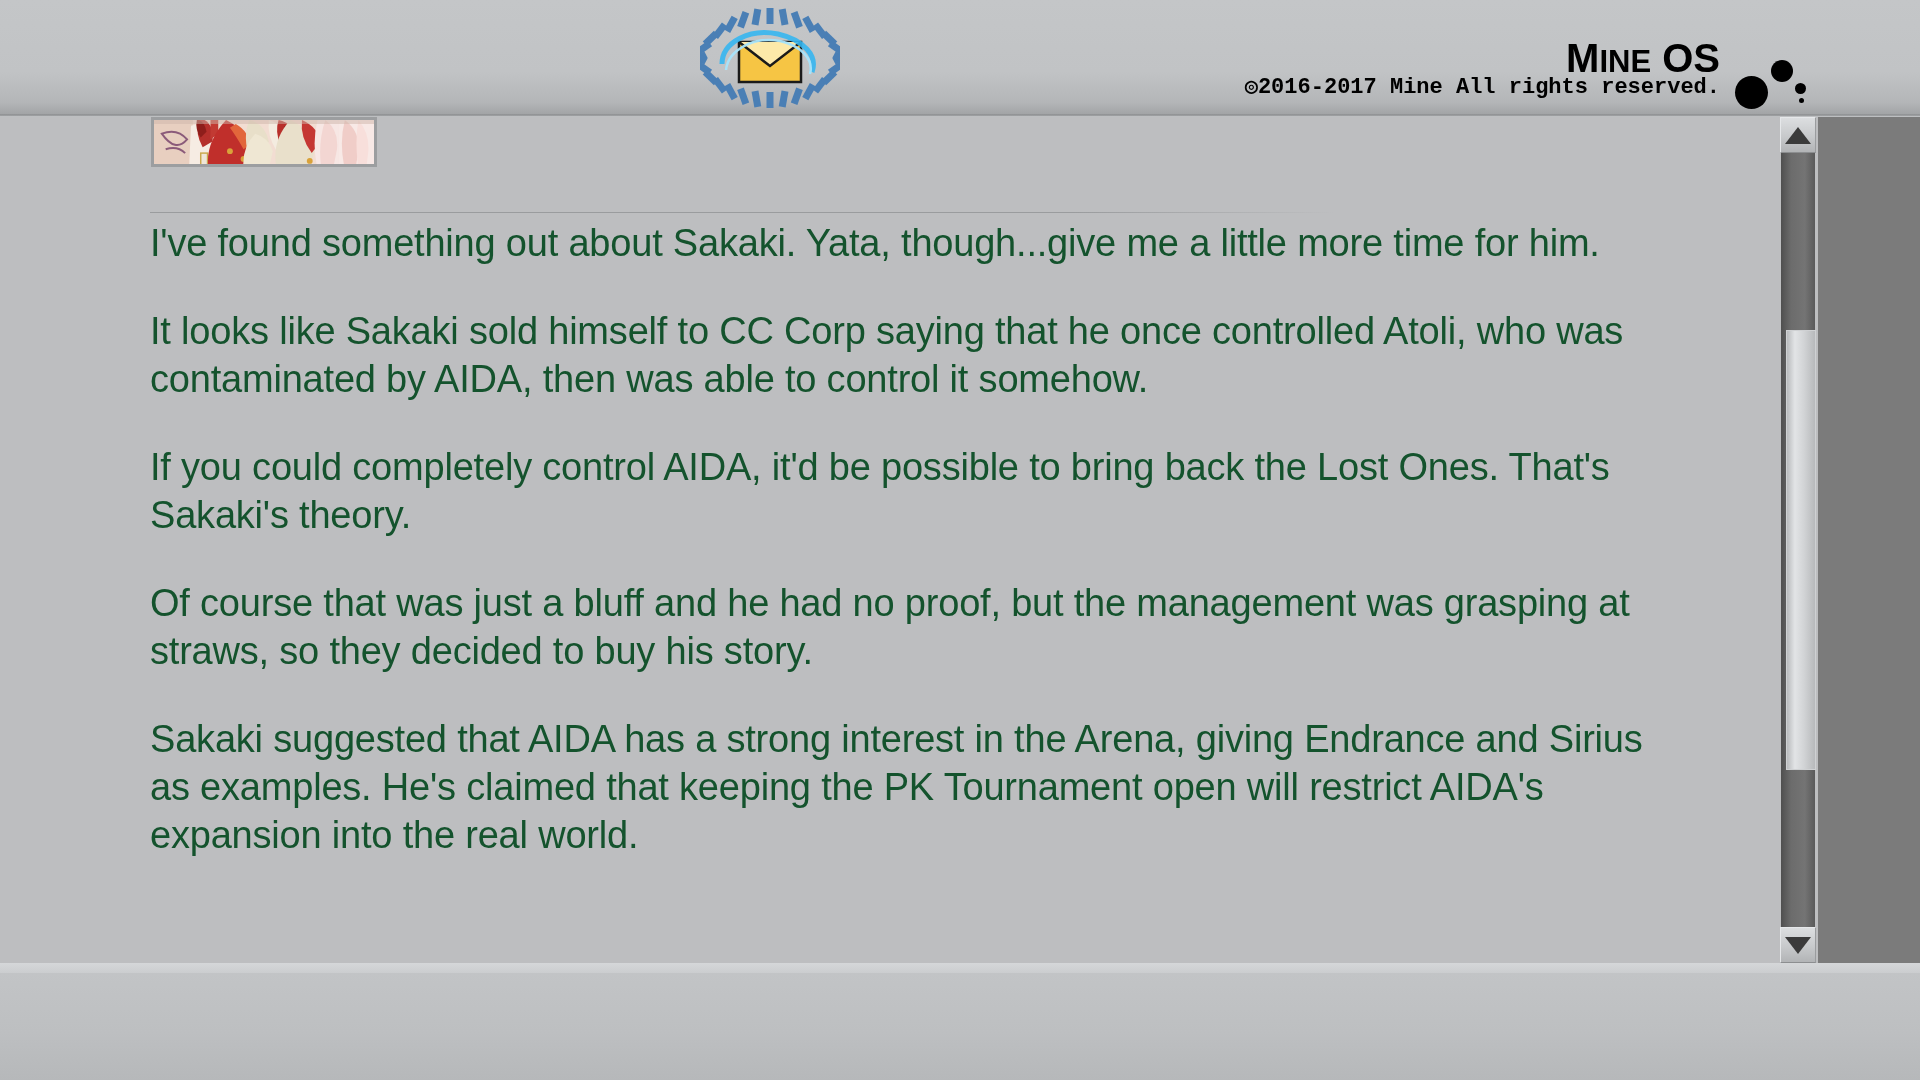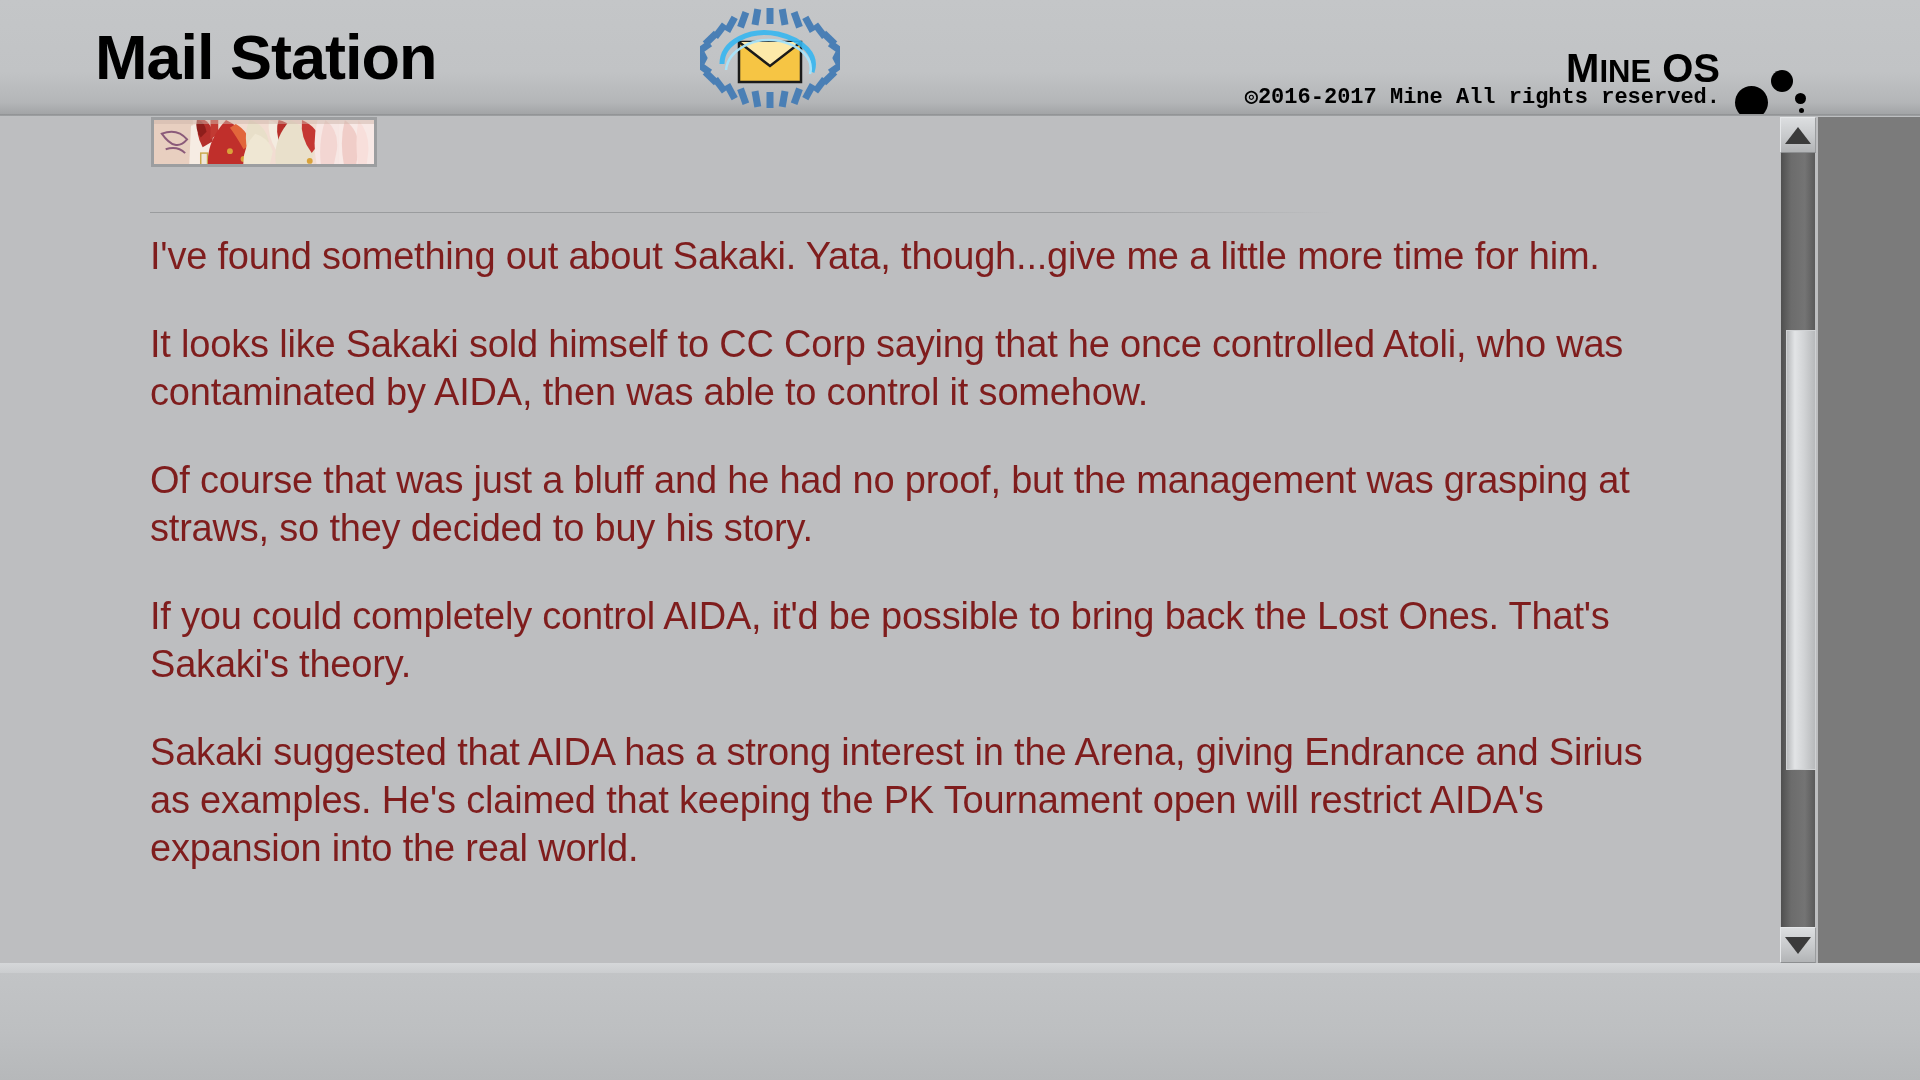--- a/index.html
+++ b/index.html
@@ -26,21 +26,21 @@
     font-size:63px; font-weight:bold; color:#000;
     letter-spacing:-1px; line-height:1;
     font-family:"Liberation Sans", sans-serif;
   }
 
   
   .logo-wrap { position:absolute; left:700px; top:4px; width:140px; height:108px; }
   .logo-wrap svg { display:block; }
 
   
-  .brand { position:absolute; right:0; top:22px; width:700px; height:90px; }
+  .brand { position:absolute; right:0; top:12px; width:700px; height:90px; }
   .brand-os {
     position:absolute; right:200px; top:26px;
     font-size:40px; font-weight:bold; color:#000; line-height:1;
     white-space:nowrap; letter-spacing:0px;
   }
   .brand-os .sc { font-size:31px; }
   .brand-copy {
     position:absolute; right:200px; top:65px;
     font-size:22px; font-weight:bold; color:#000; line-height:1;
     white-space:nowrap;
@@ -70,22 +70,22 @@
     overflow:hidden;
   }
   .thumb-art { position:absolute; inset:0; }
 
   .divider {
     position:absolute; left:150px; top:95px; width:1185px; height:1px;
     background:linear-gradient(90deg,#9a9c9e 0%,#9a9c9e 78%,rgba(154,156,158,0) 100%);
   }
 
   .mail-body {
-    position:absolute; left:150px; top:115px; width:1520px;
-    color:#7f1d1d;
+    position:absolute; left:150px; top:102px; width:1520px;
+    color:#14532d;
     font-size:38px;
     line-height:48px;
     font-family:"Liberation Sans Narrow","Liberation Sans", sans-serif;
     font-stretch:condensed;
     letter-spacing:-0.2px;
   }
   .mail-body p { margin:0 0 40px 0; }
   .mail-body p:last-child { margin-bottom:6px; }
 
   
@@ -125,21 +125,20 @@
     position:absolute; left:0; top:973px; width:1920px; height:107px;
     background:linear-gradient(180deg,#c2c4c6 0%,#bdbfc1 55%,#b6b8ba 100%);
   }
 </style>
 </head>
 <body>
 
 <div id="app">
 
   <div class="header">
-    <div class="app-title">Mail Station</div>
 
     <div class="logo-wrap">
       <svg width="140" height="108" viewBox="0 0 140 108">
         <g stroke="#4a7fb5" stroke-width="7" stroke-linecap="butt">
           <line x1="70" y1="4" x2="70" y2="20"></line>
           <line x1="57.8" y1="5.1" x2="55.0" y2="20.8"></line>
           <line x1="45.9" y1="8.2" x2="40.5" y2="23.2"></line>
           <line x1="34.7" y1="13.4" x2="27.1" y2="27.3"></line>
           <line x1="24.7" y1="20.5" x2="15.2" y2="33.0"></line>
           <line x1="16.3" y1="29.3" x2="5.2" y2="40.0"></line>
@@ -223,22 +222,22 @@
         <path d="M210 0 q12 14 10 34 l-2 16 h-8 q-4 -28 0 -50 Z" fill="#f8dfdb"></path>
         <path d="M0 0 H226 V4 H0 Z" fill="#cdb6aa" opacity="0.5"></path>
       </svg>
     </div>
 
     <div class="divider"></div>
 
     <div class="mail-body">
       <p>I've found something out about Sakaki. Yata, though...give me a little more time for him.</p>
       <p>It looks like Sakaki sold himself to CC Corp saying that he once controlled Atoli, who was contaminated by AIDA, then was able to control it somehow.</p>
+      <p>If you could completely control AIDA, it'd be possible to bring back the Lost Ones. That's Sakaki's theory.</p>
       <p>Of course that was just a bluff and he had no proof, but the management was grasping at straws, so they decided to buy his story.</p>
-      <p>If you could completely control AIDA, it'd be possible to bring back the Lost Ones. That's Sakaki's theory.</p>
       <p>Sakaki suggested that AIDA has a strong interest in the Arena, giving Endrance and Sirius as examples. He's claimed that keeping the PK Tournament open will restrict AIDA's expansion into the real world.</p>
     </div>
   </div>
 
   <div class="scrollbar">
     <div class="sb-btn sb-up">
       <span class="tri tri-up"></span>
     </div>
     <div class="sb-track">
       <div class="sb-thumb"></div>

